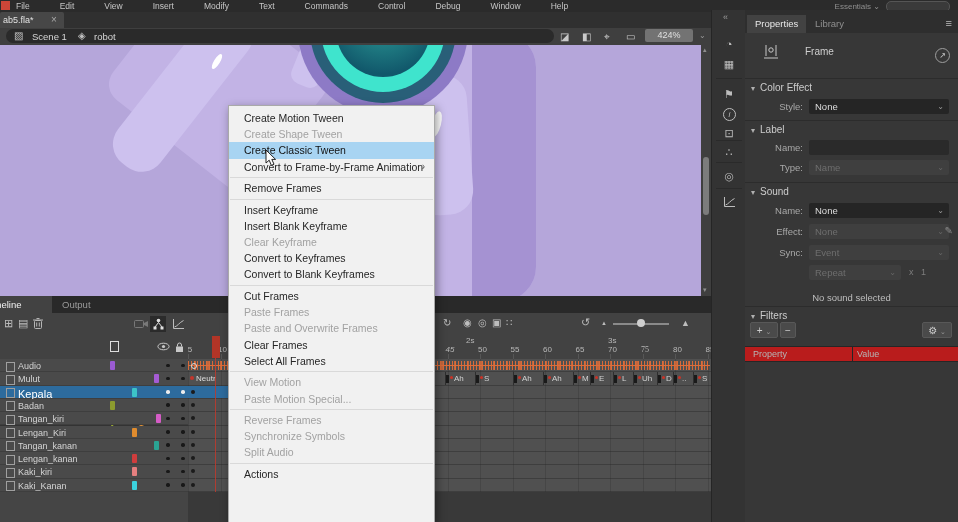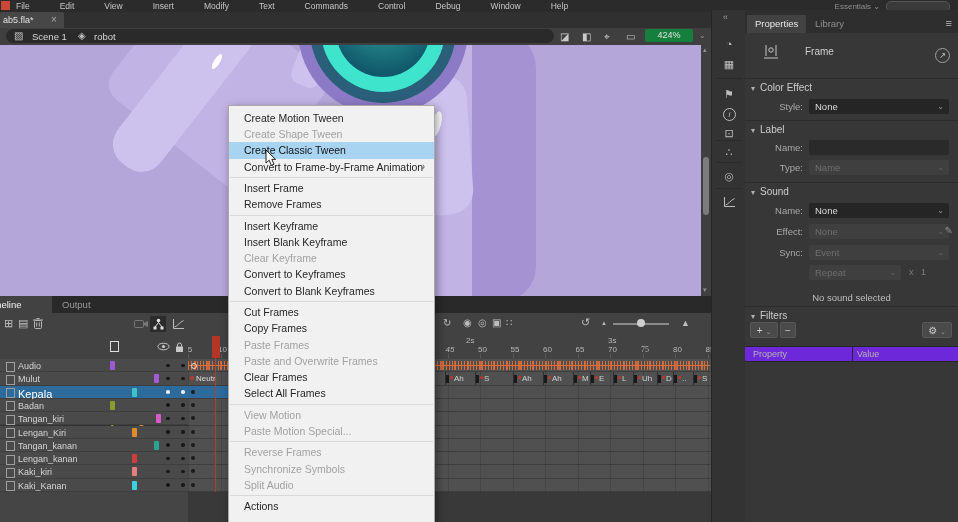--- a/index.html
+++ b/index.html
@@ -11,21 +11,21 @@
   
   #menubar{left:0;top:0;width:958px;height:12px;background:#2b2b2b}
   #menu-items{position:absolute;left:16px;top:1px;display:flex;gap:30px;font-size:8.5px;color:#c6c6c6}
   #menu-items span{cursor:default}
   
   #tabbar{left:0;top:12px;width:958px;height:16px;background:#303030;border-bottom:1px solid #232323}
   #doctab{position:absolute;left:0;top:0;width:64px;height:16px;background:#474747;border-radius:2px 2px 0 0}
   
   #editbar{left:0;top:28px;width:711px;height:17px;background:#3f3f3f}
   #crumbstrip{position:absolute;left:6px;top:1px;width:548px;height:14px;background:#2a2a2a;border-radius:7px}
-  #zoombox{position:absolute;left:645px;top:1px;width:48px;height:13px;background:#15803d;border-radius:2px;
+  #zoombox{position:absolute;left:645px;top:1px;width:48px;height:13px;background:#737373;border-radius:2px;
            font-size:9px;color:#e0e0e0;text-align:center;line-height:13px}
   
   #stage{left:0;top:45px;width:711px;height:251px;overflow:hidden}
   
   #tl-tabbar{left:0;top:296px;width:711px;height:17px;background:#292929}
   #tl-toolbar{left:0;top:313px;width:711px;height:21px;background:#424242;border-bottom:1px solid #383838}
   #tl-header-l{left:0;top:334px;width:188px;height:25px;background:#424242;border-bottom:1px solid #2f2f2f;border-right:1px solid #2b2b2b}
   #tl-ruler{left:188px;top:334px;width:523px;height:25px;background:#424242;border-bottom:1px solid #2f2f2f;
     background-image:repeating-linear-gradient(90deg,#565656 0 1px,transparent 1px 32.5px);
     background-size:100% 5px;background-position:0 20px;background-repeat:no-repeat}
@@ -51,21 +51,21 @@
   .sect-h .tri{color:#b0b0b0;font-size:8px;margin-right:5px}
   .plabel{position:absolute;width:58px;text-align:right;font-size:9.5px;color:#a8a8a8}
   .dd{position:absolute;left:64px;width:140px;height:15px;background:#252525;border-radius:2px;
       font-size:9.5px;color:#dddddd;line-height:15px;padding-left:6px;box-sizing:border-box}
   .dd .caret{position:absolute;right:5px;top:0;font-size:8px;color:#999}
   .dd.disabled{background:#3f3f3f;color:#6e6e6e}
   .dd.disabled .caret{color:#666}
   .sep-line{position:absolute;left:0;width:213px;height:1px;background:#2c2c2c}
   .fbtn{position:absolute;height:16px;background:#4a4a4a;border:1px solid #585858;border-radius:2px;
         color:#cfcfcf;font-size:10px;text-align:center;line-height:15px;box-sizing:border-box}
-  #prop-table-head{position:absolute;left:0;top:336px;width:213px;height:14px;background:#6d28d9;
+  #prop-table-head{position:absolute;left:0;top:336px;width:213px;height:14px;background:#b91c1c;
      border-top:1px solid #262626;border-bottom:1px solid #262626;font-size:9px;color:#b5b5b5}
   .wave{background:
      repeating-linear-gradient(90deg, rgba(224,108,56,.95) 0 1px, rgba(224,108,56,0) 1px 3px),
      repeating-linear-gradient(90deg, rgba(224,108,56,0) 0 6px, rgba(224,108,56,.8) 6px 8px, rgba(224,108,56,0) 8px 13px)}
   svg{display:block}
 </style>
 </head>
 <body>
 
 <div id="app">
@@ -377,31 +377,29 @@
 
   <div class="abs" style="left:212px;top:336px;width:8px;height:22px;background:#b23527;z-index:8"></div>
   <div class="abs" style="left:215px;top:358px;width:1px;height:134px;background:rgba(190,58,45,.85);z-index:8"></div>
 
   <div id="cm">
       <div class="cm-item">Create Motion Tween</div>
       <div class="cm-item disabled">Create Shape Tween</div>
       <div class="cm-item highlighted">Create Classic Tween</div>
       <div class="cm-item">Convert to Frame-by-Frame Animation<span class="cm-sub">›</span></div>
       <div class="cm-sep"></div>
-      <div class="cm-item">Insert Frame</div>
       <div class="cm-item">Remove Frames</div>
       <div class="cm-sep"></div>
       <div class="cm-item">Insert Keyframe</div>
       <div class="cm-item">Insert Blank Keyframe</div>
       <div class="cm-item disabled">Clear Keyframe</div>
       <div class="cm-item">Convert to Keyframes</div>
       <div class="cm-item">Convert to Blank Keyframes</div>
       <div class="cm-sep"></div>
       <div class="cm-item">Cut Frames</div>
-      <div class="cm-item">Copy Frames</div>
       <div class="cm-item disabled">Paste Frames</div>
       <div class="cm-item disabled">Paste and Overwrite Frames</div>
       <div class="cm-item">Clear Frames</div>
       <div class="cm-item">Select All Frames</div>
       <div class="cm-sep"></div>
       <div class="cm-item disabled">View Motion</div>
       <div class="cm-item disabled">Paste Motion Special...</div>
       <div class="cm-sep"></div>
       <div class="cm-item disabled">Reverse Frames</div>
       <div class="cm-item disabled">Synchronize Symbols</div>

